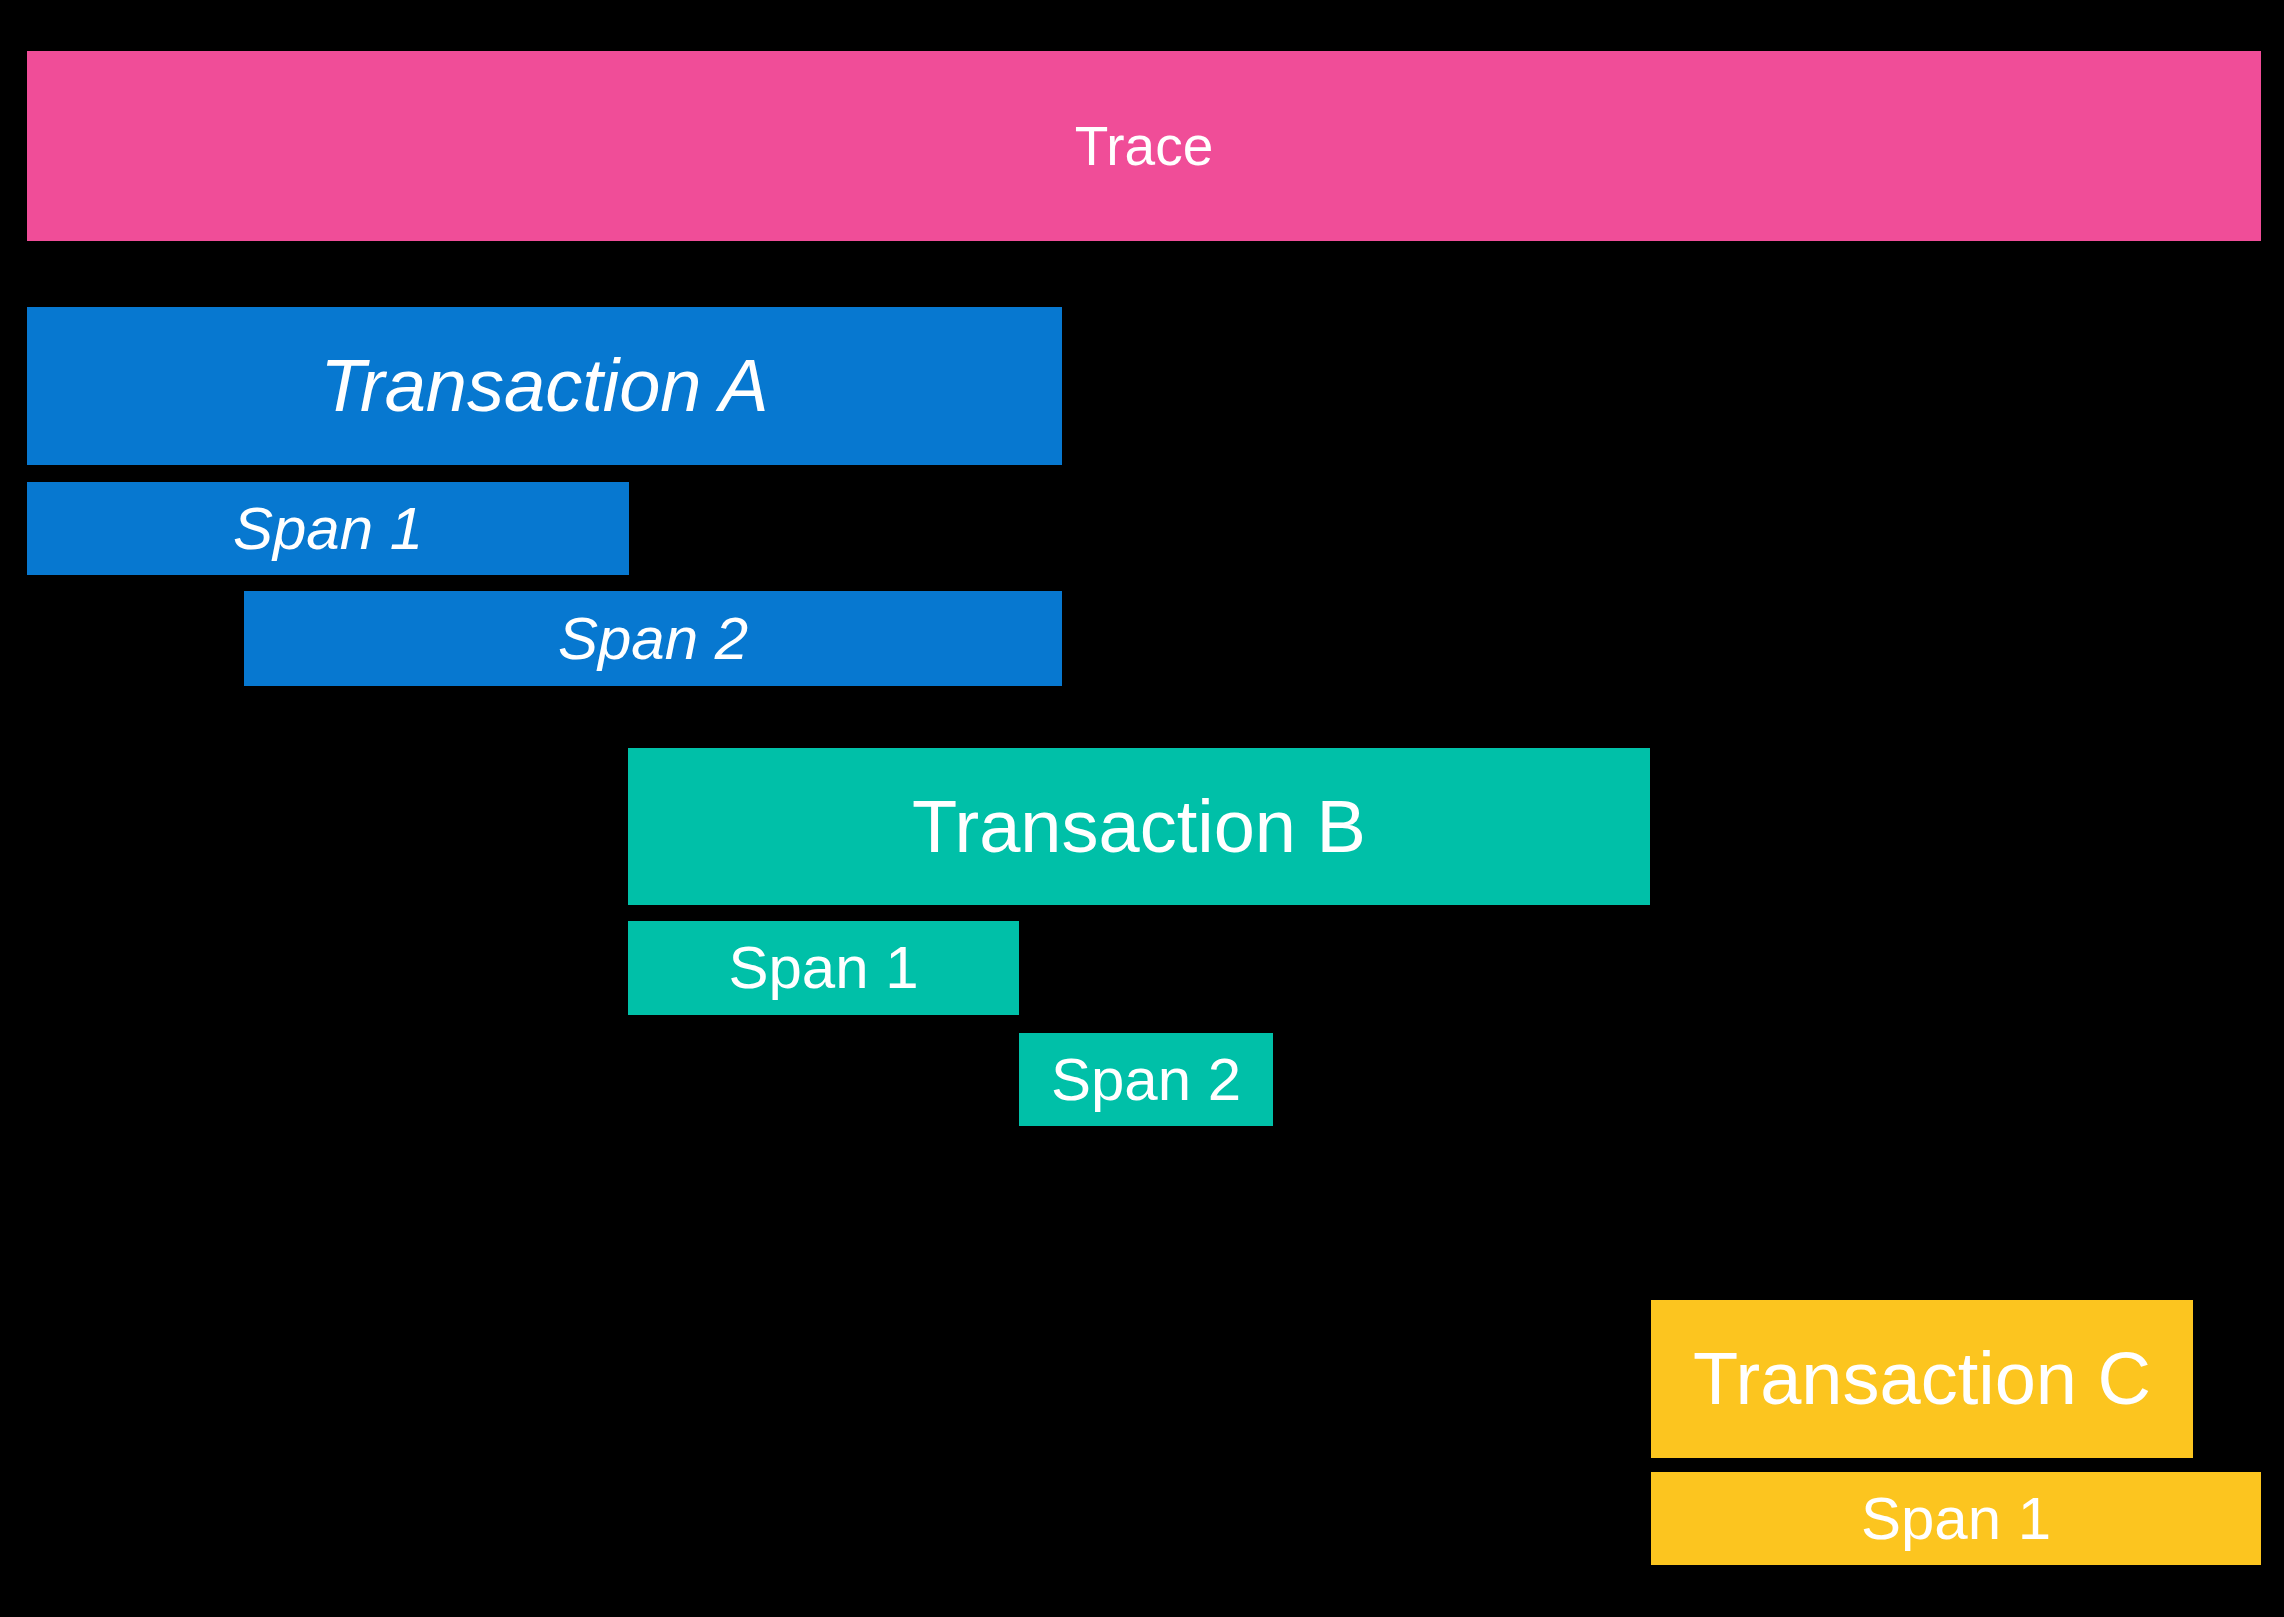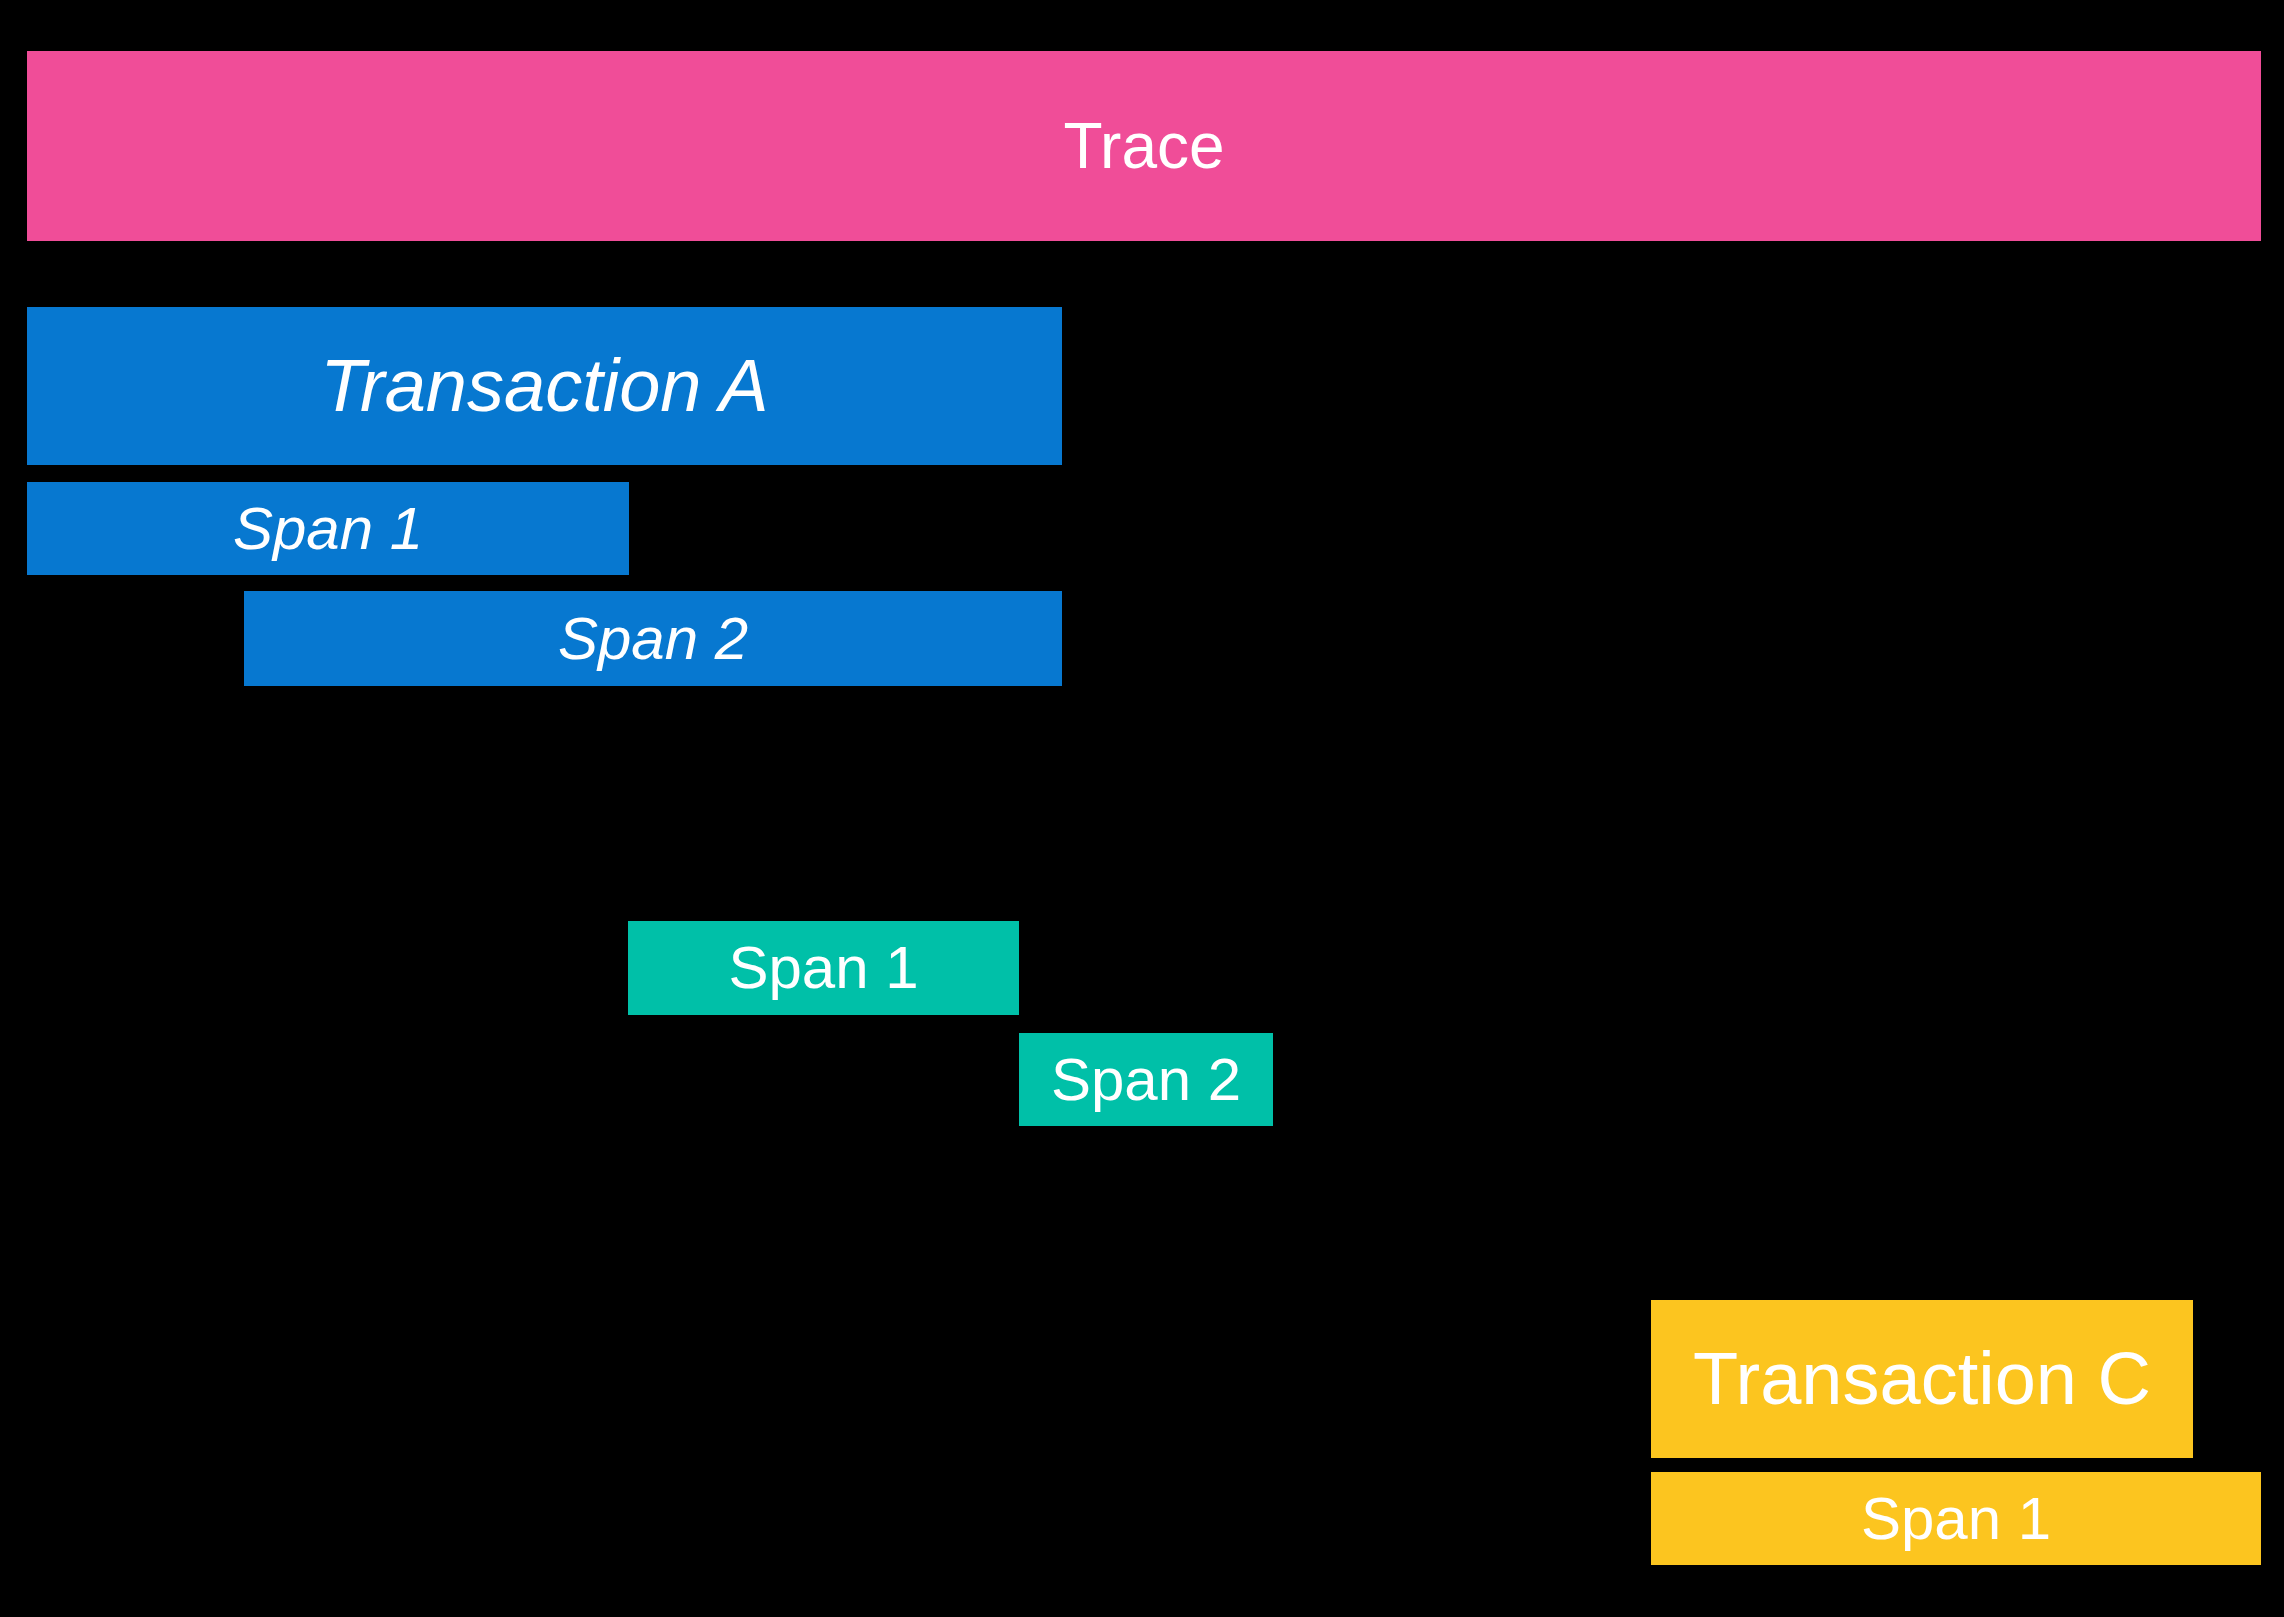--- a/index.html
+++ b/index.html
@@ -28,21 +28,21 @@
   .bar .label {
     color: #FFFFFF;
     font-weight: 500;
     line-height: 1;
     white-space: nowrap;
   }
   .pink   { background: #F04D98; }
   .blue   { background: #0778D0; font-style: italic; }
   .teal   { background: #00C0A8; }
   .yellow { background: #FCC51F; }
-  .lg { font-size: 64px; }
+  .lg { font-size: 55px; }
   .md { font-size: 74px;  }
   .sm { font-size: 60px;  }
 
   
   .trace-bar   { left: 27px;   top: 51px;   width: 2234px; height: 190px; }
   .tA-bar      { left: 27px;   top: 307px;  width: 1035px; height: 158px; }
   .tA-span1    { left: 27px;   top: 482px;  width: 602px;  height: 93px; }
   .tA-span2    { left: 244px;  top: 591px;  width: 818px; height: 95px; }
   .tB-bar      { left: 628px;  top: 748px;  width: 1022px; height: 157px; }
   .tB-span1    { left: 628px;  top: 921px; width: 391px;  height: 94px; }
@@ -63,20 +63,23 @@
   <div class="bar blue tA-bar">
     <span class="label md">Transaction A</span>
   </div>
   <div class="bar blue tA-span1">
     <span class="label sm">Span 1</span>
   </div>
   <div class="bar blue tA-span2">
     <span class="label sm">Span 2</span>
   </div>
 
+  <div class="bar teal tB-bar">
+    <span class="label md">Transaction B</span>
+  </div>
   <div class="bar teal tB-span1">
     <span class="label sm">Span 1</span>
   </div>
   <div class="bar teal tB-span2">
     <span class="label sm">Span 2</span>
   </div>
 
   <div class="bar yellow tC-bar">
     <span class="label md">Transaction C</span>
   </div>

